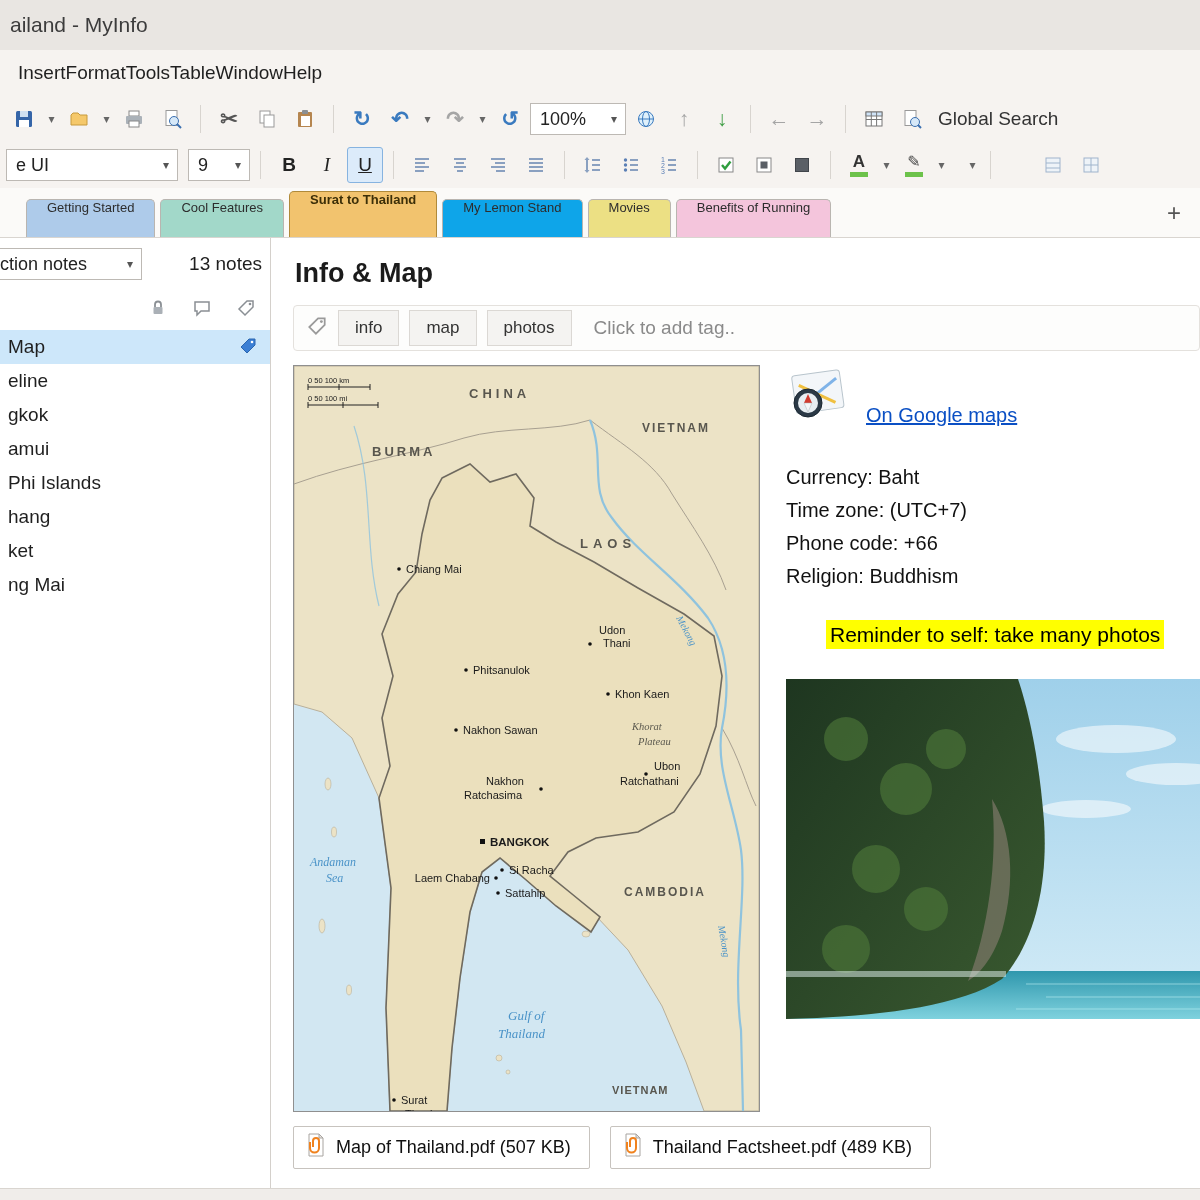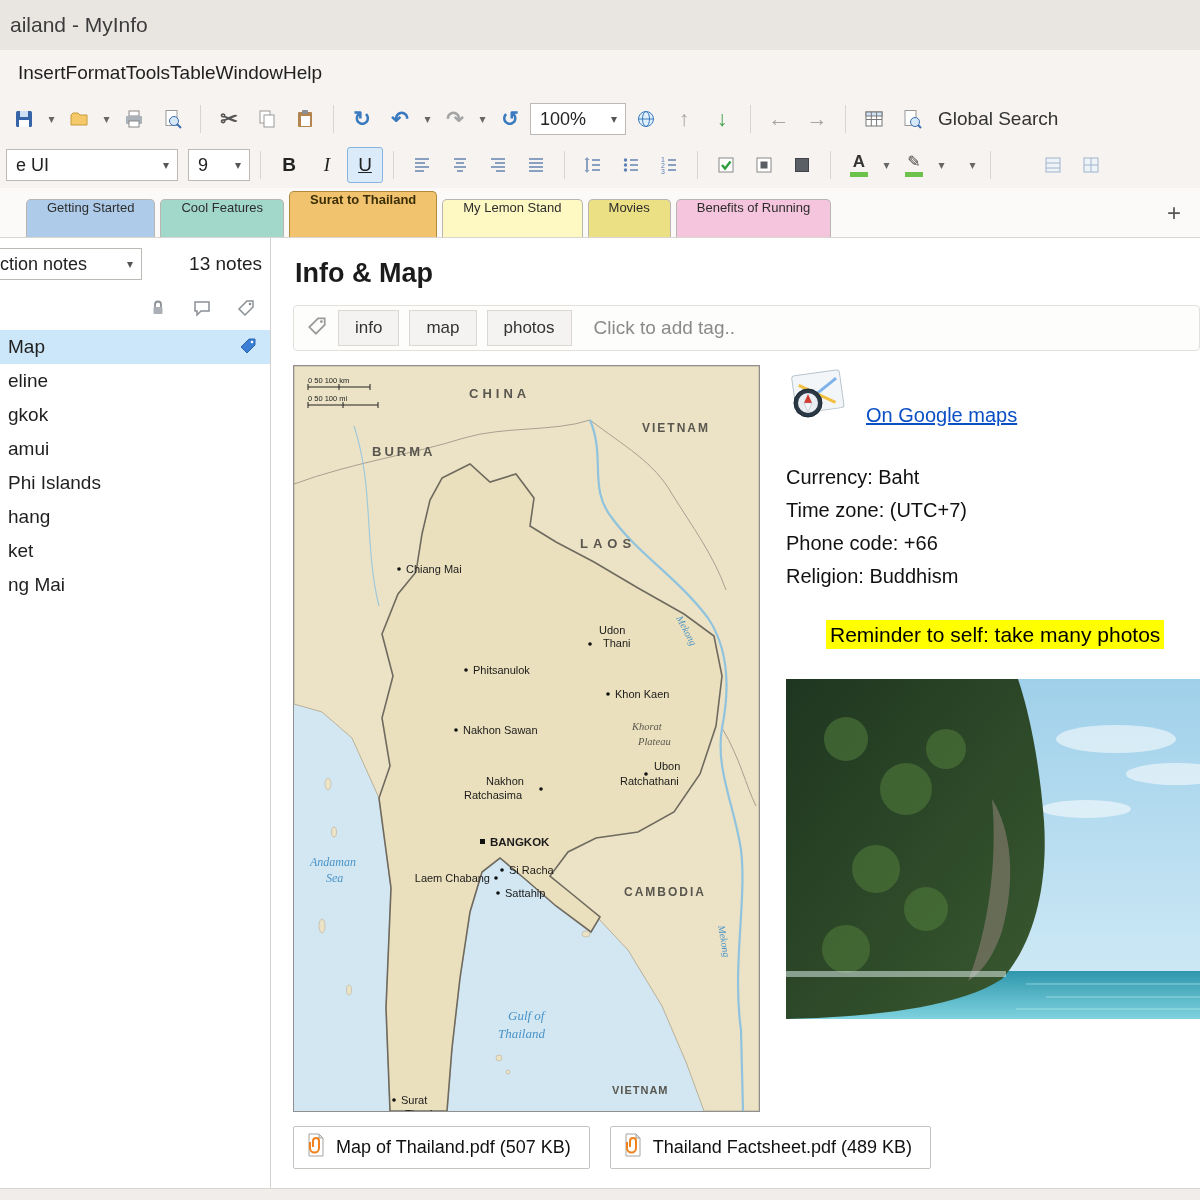--- a/index.html
+++ b/index.html
@@ -337,21 +337,21 @@
   <div class="tabbar">
     <div class="tab" style="background-color: rgb(174, 203, 234);">
         <span>Getting Started</span>
       </div>
     <div class="tab" style="background-color: rgb(162, 216, 201);">
         <span>Cool Features</span>
       </div>
     <div class="tab active" style="background-color: rgb(242, 195, 110);">
         <span>Surat to Thailand</span>
       </div>
-    <div class="tab" style="background-color: #fef9c3;">
+    <div class="tab" style="background-color: #0ea5e9;">
         <span>My Lemon Stand</span>
       </div>
     <div class="tab" style="background-color: rgb(236, 224, 132);">
         <span>Movies</span>
       </div>
     <div class="tab" style="background-color: rgb(244, 197, 220);">
         <span>Benefits of Running</span>
       </div>
     <div class="newtab">+</div>
   </div>

